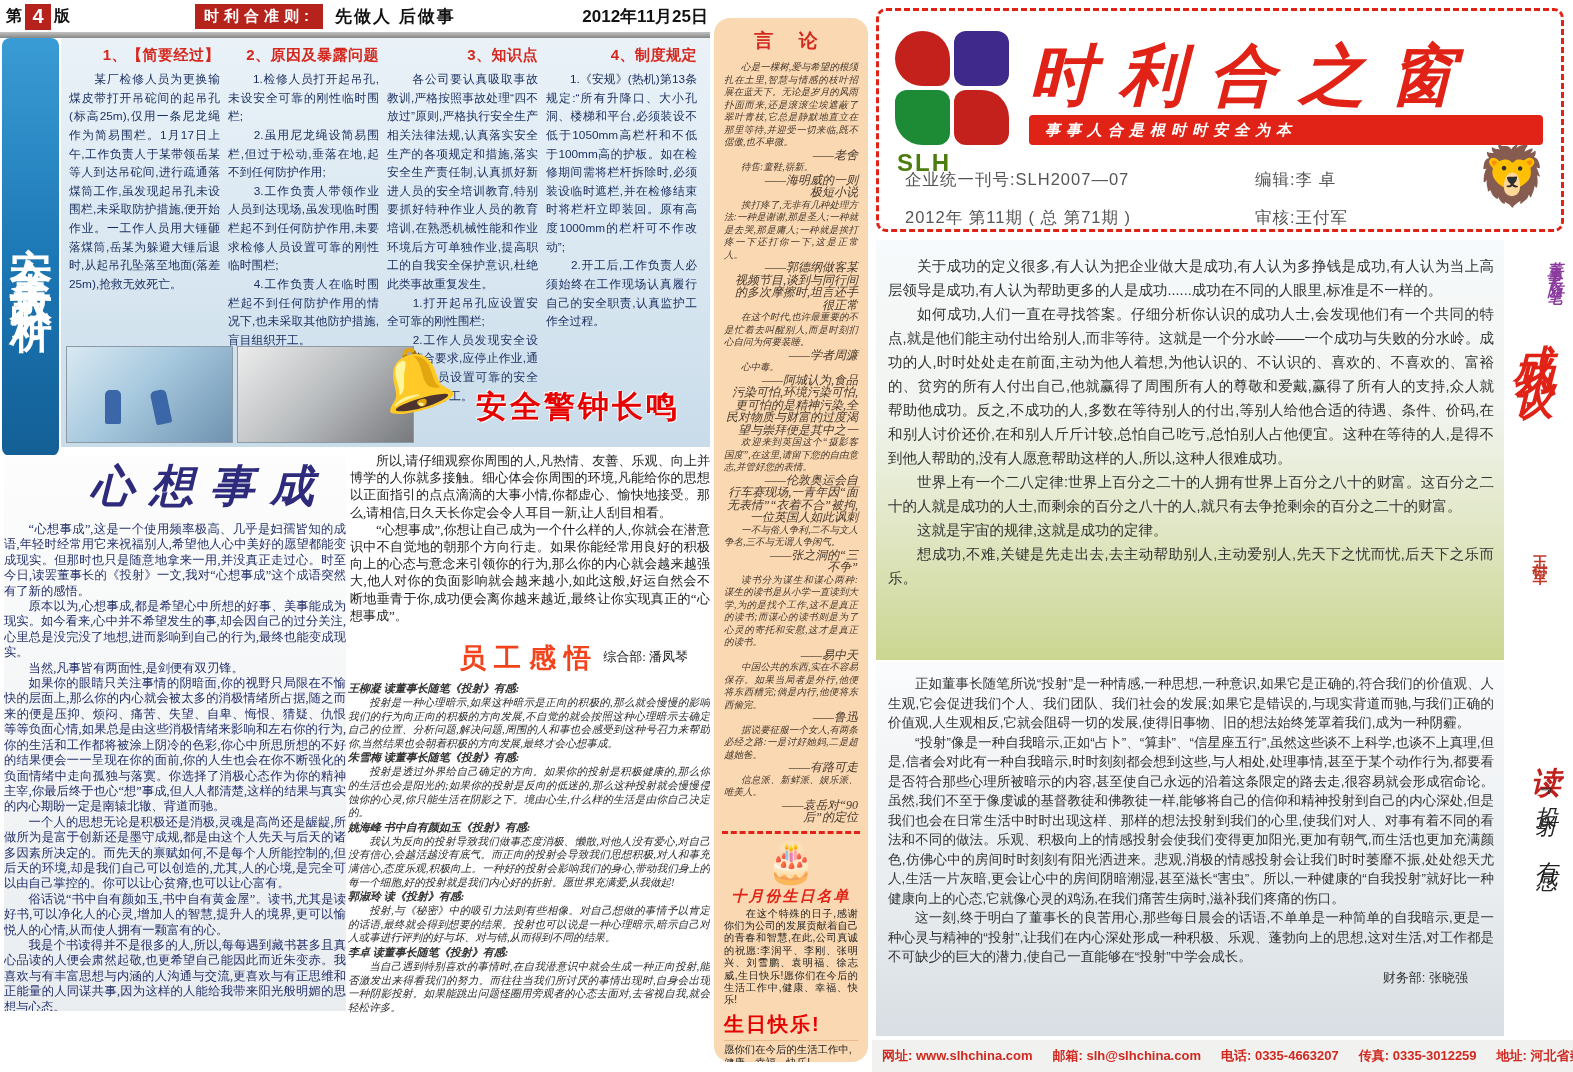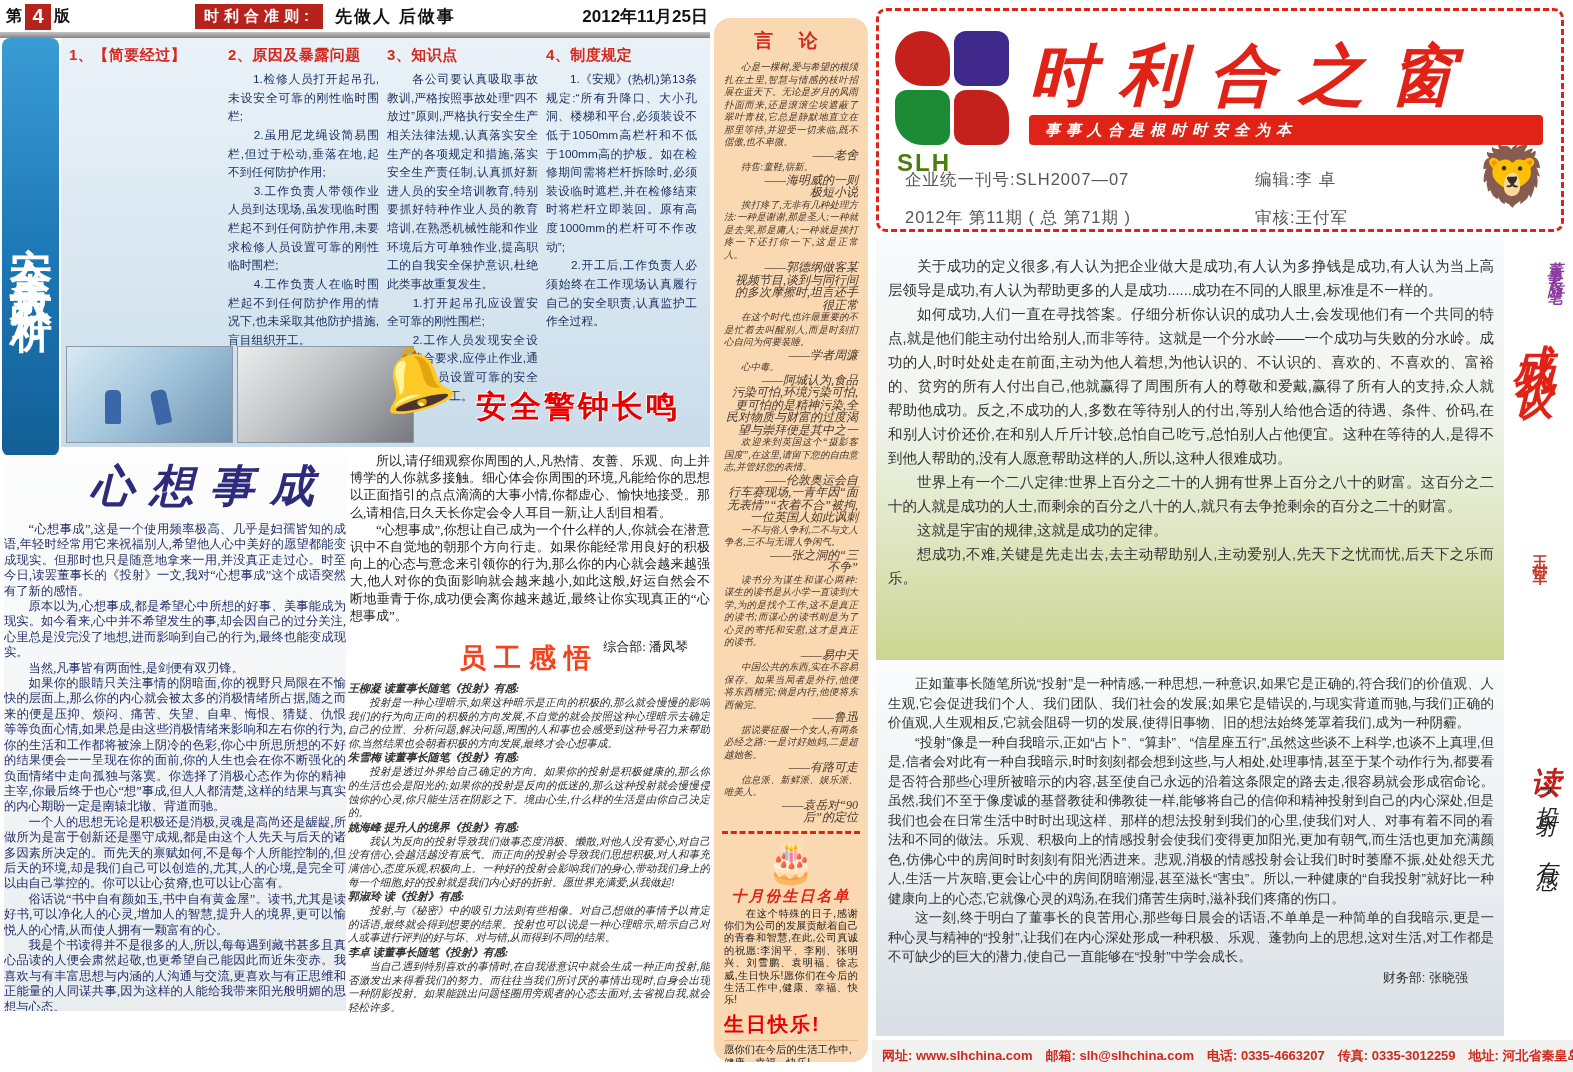--- a/index.html
+++ b/index.html
@@ -18,21 +18,21 @@
   
   .safety-strip{left:2px;top:38px;width:57px;height:418px;border-radius:8px;
     background:linear-gradient(180deg,#3a9cd4 0%,#1b76b4 55%,#135f96 100%);
     color:#fff;font-weight:900;font-size:42px;text-align:center;
     writing-mode:vertical-rl;text-orientation:upright;letter-spacing:13px;padding-top:10px;box-sizing:border-box;}
   
   .accident{left:61px;top:38px;width:649px;height:409px;
     background:linear-gradient(180deg,#eaf2f8 0%,#d9e7f1 55%,#c9dcea 100%);}
   .acc-cols{display:flex;gap:8px;padding:6px 8px 0 8px;}
   .acc-col{width:151px;}
-  .acc-title{color:#d5281e;font-size:15px;font-weight:900;margin:2px 0 5px 0;letter-spacing:.5px;}
+  .acc-title{color:#d5281e;font-size:15px;font-weight:900;margin:2px 0 5px 0;letter-spacing:.5px;text-align:right;}
   .acc-body{font-size:11.8px;line-height:1.58;color:#182d5e;text-align:justify;white-space:pre-line;}
   .photo{position:absolute;bottom:4px;height:97px;border:1px solid #8d9aa5;box-sizing:border-box;}
   .photo-workers{left:5px;width:167px;background:linear-gradient(135deg,#d9e9f2 0%,#a6c8de 45%,#6f92b0 100%);}
   .photo-workers::before,.photo-workers::after{content:"";position:absolute;bottom:18px;width:16px;height:34px;
     background:#3b66a8;border-radius:5px 5px 2px 2px;}
   .photo-workers::before{left:38px;} .photo-workers::after{left:86px;transform:rotate(-12deg);}
   .photo-site{left:176px;width:177px;background:linear-gradient(135deg,#ececec 0%,#b9bcbe 50%,#77797c 100%);}
   .bell{left:378px;top:350px;font-size:60px;transform:rotate(-16deg);line-height:1;}
   .alarm-title{left:476px;top:372px;font-size:31px;font-weight:900;color:#e60000;letter-spacing:3px;
     text-shadow:1px 1px 0 #fff,-1px -1px 0 #fff;margin-top:14px;}
@@ -40,21 +40,21 @@
   .wish{left:4px;top:455px;width:342px;height:556px;overflow:hidden;
     background:linear-gradient(180deg,#fdfdfd 0%,#f2f4f5 60%,#e9edf0 100%);}
   .wish-title{font-size:44px;font-weight:bold;font-style:italic;color:#2e2a7c;letter-spacing:16px;
     margin:2px 0 6px 86px;font-family:"Liberation Serif",serif;}
   .wish p{font-size:12.3px;line-height:15.4px;color:#23306b;text-align:justify;text-indent:2em;margin:0;
     font-family:"Liberation Serif",serif;}
   
   .midcol{left:350px;top:452px;width:360px;}
   .midcol p{font-size:13px;line-height:17.2px;color:#222;text-align:justify;text-indent:2em;margin:0;
     font-family:"Liberation Serif",serif;}
-  .mid-sig{text-align:right;font-size:13px;margin-top:14px;padding-right:22px;color:#222;
+  .mid-sig{text-align:right;font-size:13px;margin-top:24px;padding-right:22px;color:#222;
     font-family:"Liberation Serif",serif;}
   .refl{left:348px;top:640px;width:362px;height:402px;overflow:hidden;}
   .refl-title{text-align:center;color:#f3431c;font-weight:900;font-size:27px;letter-spacing:8px;margin:0 0 5px 0;}
   .refl-author{font-size:11px;font-weight:bold;color:#333;font-style:italic;font-family:"Liberation Serif",serif;}
   .refl-body{font-size:10.6px;line-height:13.6px;color:#2a2a2a;text-align:justify;text-indent:2em;
     font-style:italic;font-family:"Liberation Serif",serif;}
   
   .speech{left:714px;top:18px;width:154px;height:1044px;background:#f9d8b2;border-radius:16px;
     padding:10px 10px;box-sizing:border-box;overflow:hidden;}
   .speech-title{color:#d5281e;font-weight:900;font-size:19px;text-align:center;letter-spacing:10px;margin:0 0 7px 0;}
@@ -103,21 +103,21 @@
     background:linear-gradient(180deg,#fafbfc 0%,#e9edf0 60%,#d8dee3 100%);overflow:hidden;}
   .art2 p{font-size:13.5px;line-height:19.5px;color:#333;text-align:justify;text-indent:2em;margin:0;}
   .art2-sig{text-align:right;font-size:13px;color:#333;padding-right:26px;margin-top:2px;}
   .rail2{left:1512px;top:742px;width:54px;height:300px;writing-mode:vertical-rl;text-orientation:upright;
     font-family:"Liberation Serif",serif;font-style:italic;letter-spacing:8px;}
   .rail2 .r-read{color:#c0211c;font-size:30px;font-weight:900;}
   .rail2 .r-mid{color:#222;font-size:22px;margin-top:6px;}
   .rail2 .r-tail{color:#222;font-size:22px;margin-top:6px;}
   
   .footer{left:872px;top:1040px;width:701px;height:28px;background:#f1f1ef;display:flex;align-items:center;
-    gap:13px;padding:16px 10px;box-sizing:border-box;color:#d0281e;font-weight:bold;font-size:13px;white-space:nowrap;}
+    gap:20px;padding:16px 10px;box-sizing:border-box;color:#d0281e;font-weight:bold;font-size:13px;white-space:nowrap;}
 </style>
 </head>
 <body>
 
 <div class="page">
 
   <div class="abs hdr">
     <span>第</span>
     <span class="pg-num">4</span>
     <span>版</span>
@@ -126,20 +126,21 @@
     <span class="hdr-date">2012年11月25日</span>
   </div>
   <div class="abs hdr-rule"></div>
 
   <div class="abs safety-strip">安全事故分析</div>
 
   <div class="abs accident">
     <div class="acc-cols">
       <div class="acc-col">
         <div class="acc-title">1、【简要经过】</div>
+        <div class="acc-body">　　某厂检修人员为更换输煤皮带打开吊砣间的起吊孔(标高25m),仅用一条尼龙绳作为简易围栏。1月17日上午,工作负责人于某带领岳某等人到达吊砣间,进行疏通落煤筒工作,虽发现起吊孔未设围栏,未采取防护措施,便开始作业。一工作人员用大锤砸落煤筒,岳某为躲避大锤后退时,从起吊孔坠落至地面(落差25m),抢救无效死亡。</div>
       </div>
       <div class="acc-col">
         <div class="acc-title">2、原因及暴露问题</div>
         <div class="acc-body">　　1.检修人员打开起吊孔,未设安全可靠的刚性临时围栏;
 　　2.虽用尼龙绳设简易围栏,但过于松动,垂落在地,起不到任何防护作用;
 　　3.工作负责人带领作业人员到达现场,虽发现临时围栏起不到任何防护作用,未要求检修人员设置可靠的刚性临时围栏;
 　　4.工作负责人在临时围栏起不到任何防护作用的情况下,也未采取其他防护措施,盲目组织开工。</div>
       </div>
       <div class="acc-col">
         <div class="acc-title">3、知识点</div>
@@ -176,21 +177,21 @@
     <p>“心想事成”,你想让自己成为一个什么样的人,你就会在潜意识中不自觉地的朝那个方向行走。如果你能经常用良好的积极向上的心态与意念来引领你的行为,那么你的内心就会越来越强大,他人对你的负面影响就会越来越小,如此这般,好运自然会不断地垂青于你,成功便会离你越来越近,最终让你实现真正的“心想事成”。</p>
     <div class="mid-sig">综合部: 潘凤琴</div>
   </div>
 
   <div class="abs refl">
     <div class="refl-title">员工感悟</div>
     <div class="refl-author">王柳凝 读董事长随笔《投射》有感:</div>
     <div class="refl-body">投射是一种心理暗示,如果这种暗示是正向的积极的,那么就会慢慢的影响我们的行为向正向的积极的方向发展,不自觉的就会按照这种心理暗示去确定自己的位置、分析问题,解决问题,周围的人和事也会感受到这种号召力来帮助你,当然结果也会朝着积极的方向发展,最终才会心想事成。</div>
     <div class="refl-author">朱雪梅 读董事长随笔《投射》有感:</div>
     <div class="refl-body">投射是透过外界给自己确定的方向。如果你的投射是积极健康的,那么你的生活也会是阳光的;如果你的投射是反向的低迷的,那么这种投射就会慢慢侵蚀你的心灵,你只能生活在阴影之下。境由心生,什么样的生活是由你自己决定的。</div>
-    <div class="refl-author">姚海峰 提升人的境界《投射》有感:</div>
+    <div class="refl-author">姚海峰 书中自有颜如玉《投射》有感:</div>
     <div class="refl-body">我认为反向的投射导致我们做事态度消极、懒散,对他人没有爱心,对自己没有信心,会越活越没有底气。而正向的投射会导致我们思想积极,对人和事充满信心,态度乐观,积极向上。一种好的投射会影响我们的身心,带动我们身上的每一个细胞,好的投射就是我们内心好的折射。愿世界充满爱,从我做起!</div>
     <div class="refl-author">郭淑玲 读《投射》有感:</div>
     <div class="refl-body">投射,与《秘密》中的吸引力法则有些相像。对自己想做的事情予以肯定的话语,最终就会得到想要的结果。投射也可以说是一种心理暗示,暗示自己对人或事进行评判的好与坏、对与错,从而得到不同的结果。</div>
     <div class="refl-author">李卓 读董事长随笔《投射》有感:</div>
     <div class="refl-body">当自己遇到特别喜欢的事情时,在自我潜意识中就会生成一种正向投射,能否激发出来得看我们的努力。而往往当我们所讨厌的事情出现时,自身会出现一种阴影投射。如果能跳出问题怪圈用旁观者的心态去面对,去省视自我,就会轻松许多。</div>
   </div>
 
   <div class="abs speech">
     <div class="speech-title">言 论</div>
     <div class="quote-text">心是一棵树,爱与希望的根须扎在土里,智慧与情感的枝叶招展在蓝天下。无论是岁月的风雨扑面而来,还是滚滚尘埃遮蔽了翠叶青枝,它总是静默地直立在那里等待,并迎受一切来临,既不倨傲,也不卑微。</div>

